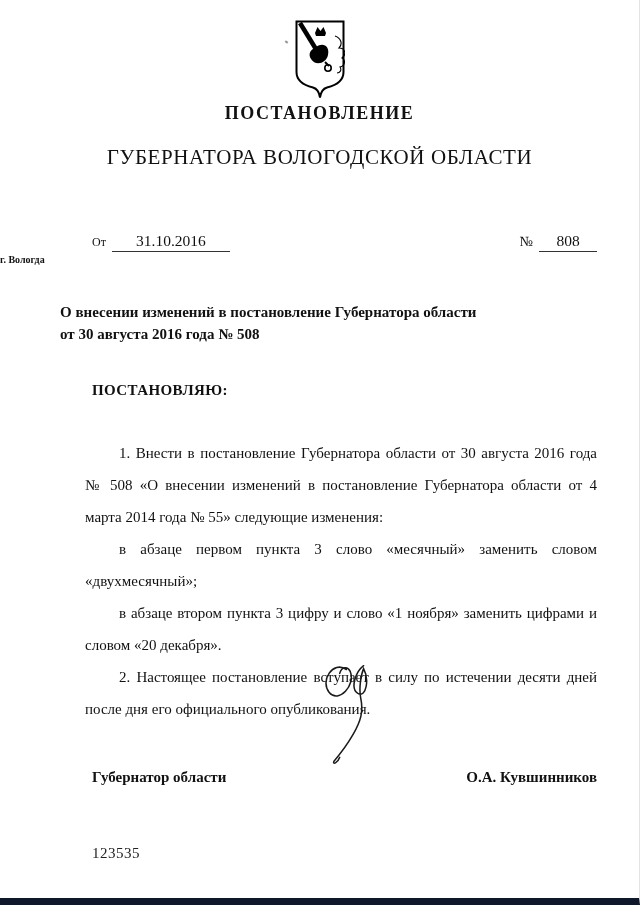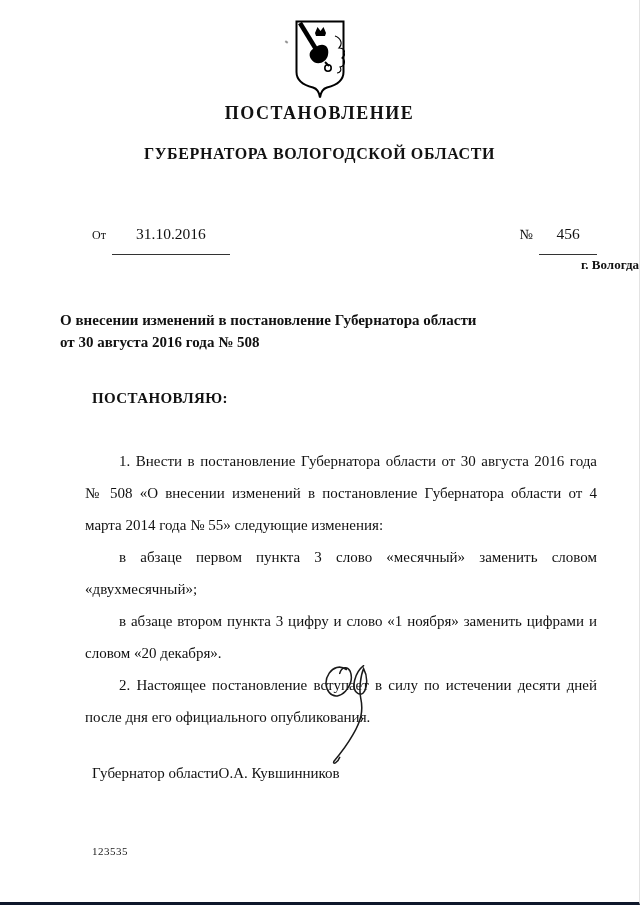--- a/index.html
+++ b/index.html
@@ -6,21 +6,21 @@
   html, body { background: #ffffff; }
   body { font-family: "Liberation Serif", "DejaVu Serif", serif; color: #111; }
 
   .page {
     position: relative;
     width: 640px;
     height: 905px;
     margin: 0 auto;
     background: #ffffff;
     border-right: 1px solid #e3e3e3;
-    border-bottom: 3px solid #0f172a;
+    border-bottom: 7px solid #0f172a;
     overflow: hidden;
   }
 
   .emblem {
     margin: 20px auto 0 auto;
     width: 50px;
     height: 80px;
     display: block;
   }
 
@@ -28,48 +28,48 @@
     margin-top: 3px;
     text-align: center;
     font-size: 18px;
     font-weight: bold;
     letter-spacing: 1.5px;
   }
 
   .authority-title {
     margin-top: 21px;
     text-align: center;
-    font-size: 16px;
-    font-weight: bold;
+    font-size: 21px;
+    font-weight: normal;
     letter-spacing: 0.6px;
   }
 
   .meta-row {
     margin: 62px 42px 0 92px;
     display: flex;
     justify-content: space-between;
     align-items: flex-end;
   }
   .meta-left, .meta-right { display: flex; align-items: baseline; }
   .meta-label { font-size: 12px; }
   .meta-label.num { font-size: 14px; }
   .meta-value {
     font-size: 15.5px;
     border-bottom: 1px solid #333;
     text-align: center;
     margin-left: 6px;
-    padding: 0 6px 11px 6px;
+    padding: 0 6px 1px 6px;
   }
   .meta-value.date { min-width: 118px; }
   .meta-value.num  { min-width: 58px; }
 
   .place {
     margin-top: 2px;
-    text-align: right;
-    font-size: 13px;
+    text-align: left;
+    font-size: 10px;
     font-weight: bold;
   }
 
   .subject {
     margin: 36px 60px 0 60px;
     text-align: left;
     font-size: 15px;
     font-weight: bold;
     line-height: 22px;
   }
@@ -85,41 +85,42 @@
     margin: 38px 42px 0 85px;
   }
   .body-text p {
     font-size: 15px;
     line-height: 32px;
     text-align: justify;
     text-indent: 34px;
   }
 
   .sig-row {
-    margin: 32px 42px 0 92px;
+    margin: 44px 42px 0 92px;
     display: flex;
+    justify-content: space-between;
     align-items: baseline;
     font-size: 15px;
-    font-weight: normal;
+    font-weight: bold;
   }
 
   .signature-svg {
     position: absolute;
     left: 305px;
     top: 660px;
     width: 100px;
     height: 105px;
     pointer-events: none;
   }
 
   .footer-code {
     position: absolute;
     left: 92px;
     top: 845px;
-    font-size: 11px;
+    font-size: 15px;
     letter-spacing: 0.5px;
     color: #222;
   }
 
   .scan-speck {
     position: absolute;
     left: 285px;
     top: 41px;
     width: 3px;
     height: 2px;
@@ -151,21 +152,21 @@
   <div class="doc-type-title">ПОСТАНОВЛЕНИЕ</div>
   <div class="authority-title">ГУБЕРНАТОРА ВОЛОГОДСКОЙ ОБЛАСТИ</div>
 
   <div class="meta-row">
     <div class="meta-left">
       <span class="meta-label">От</span>
       <span class="meta-value date">31.10.2016</span>
     </div>
     <div class="meta-right">
       <span class="meta-label num">№</span>
-      <span class="meta-value num">456</span>
+      <span class="meta-value num">808</span>
     </div>
   </div>
 
   <div class="place">г. Вологда</div>
 
   <div class="subject">
     <div>О внесении изменений в постановление Губернатора области</div>
     <div>от 30 августа 2016 года № 508</div>
   </div>
 

